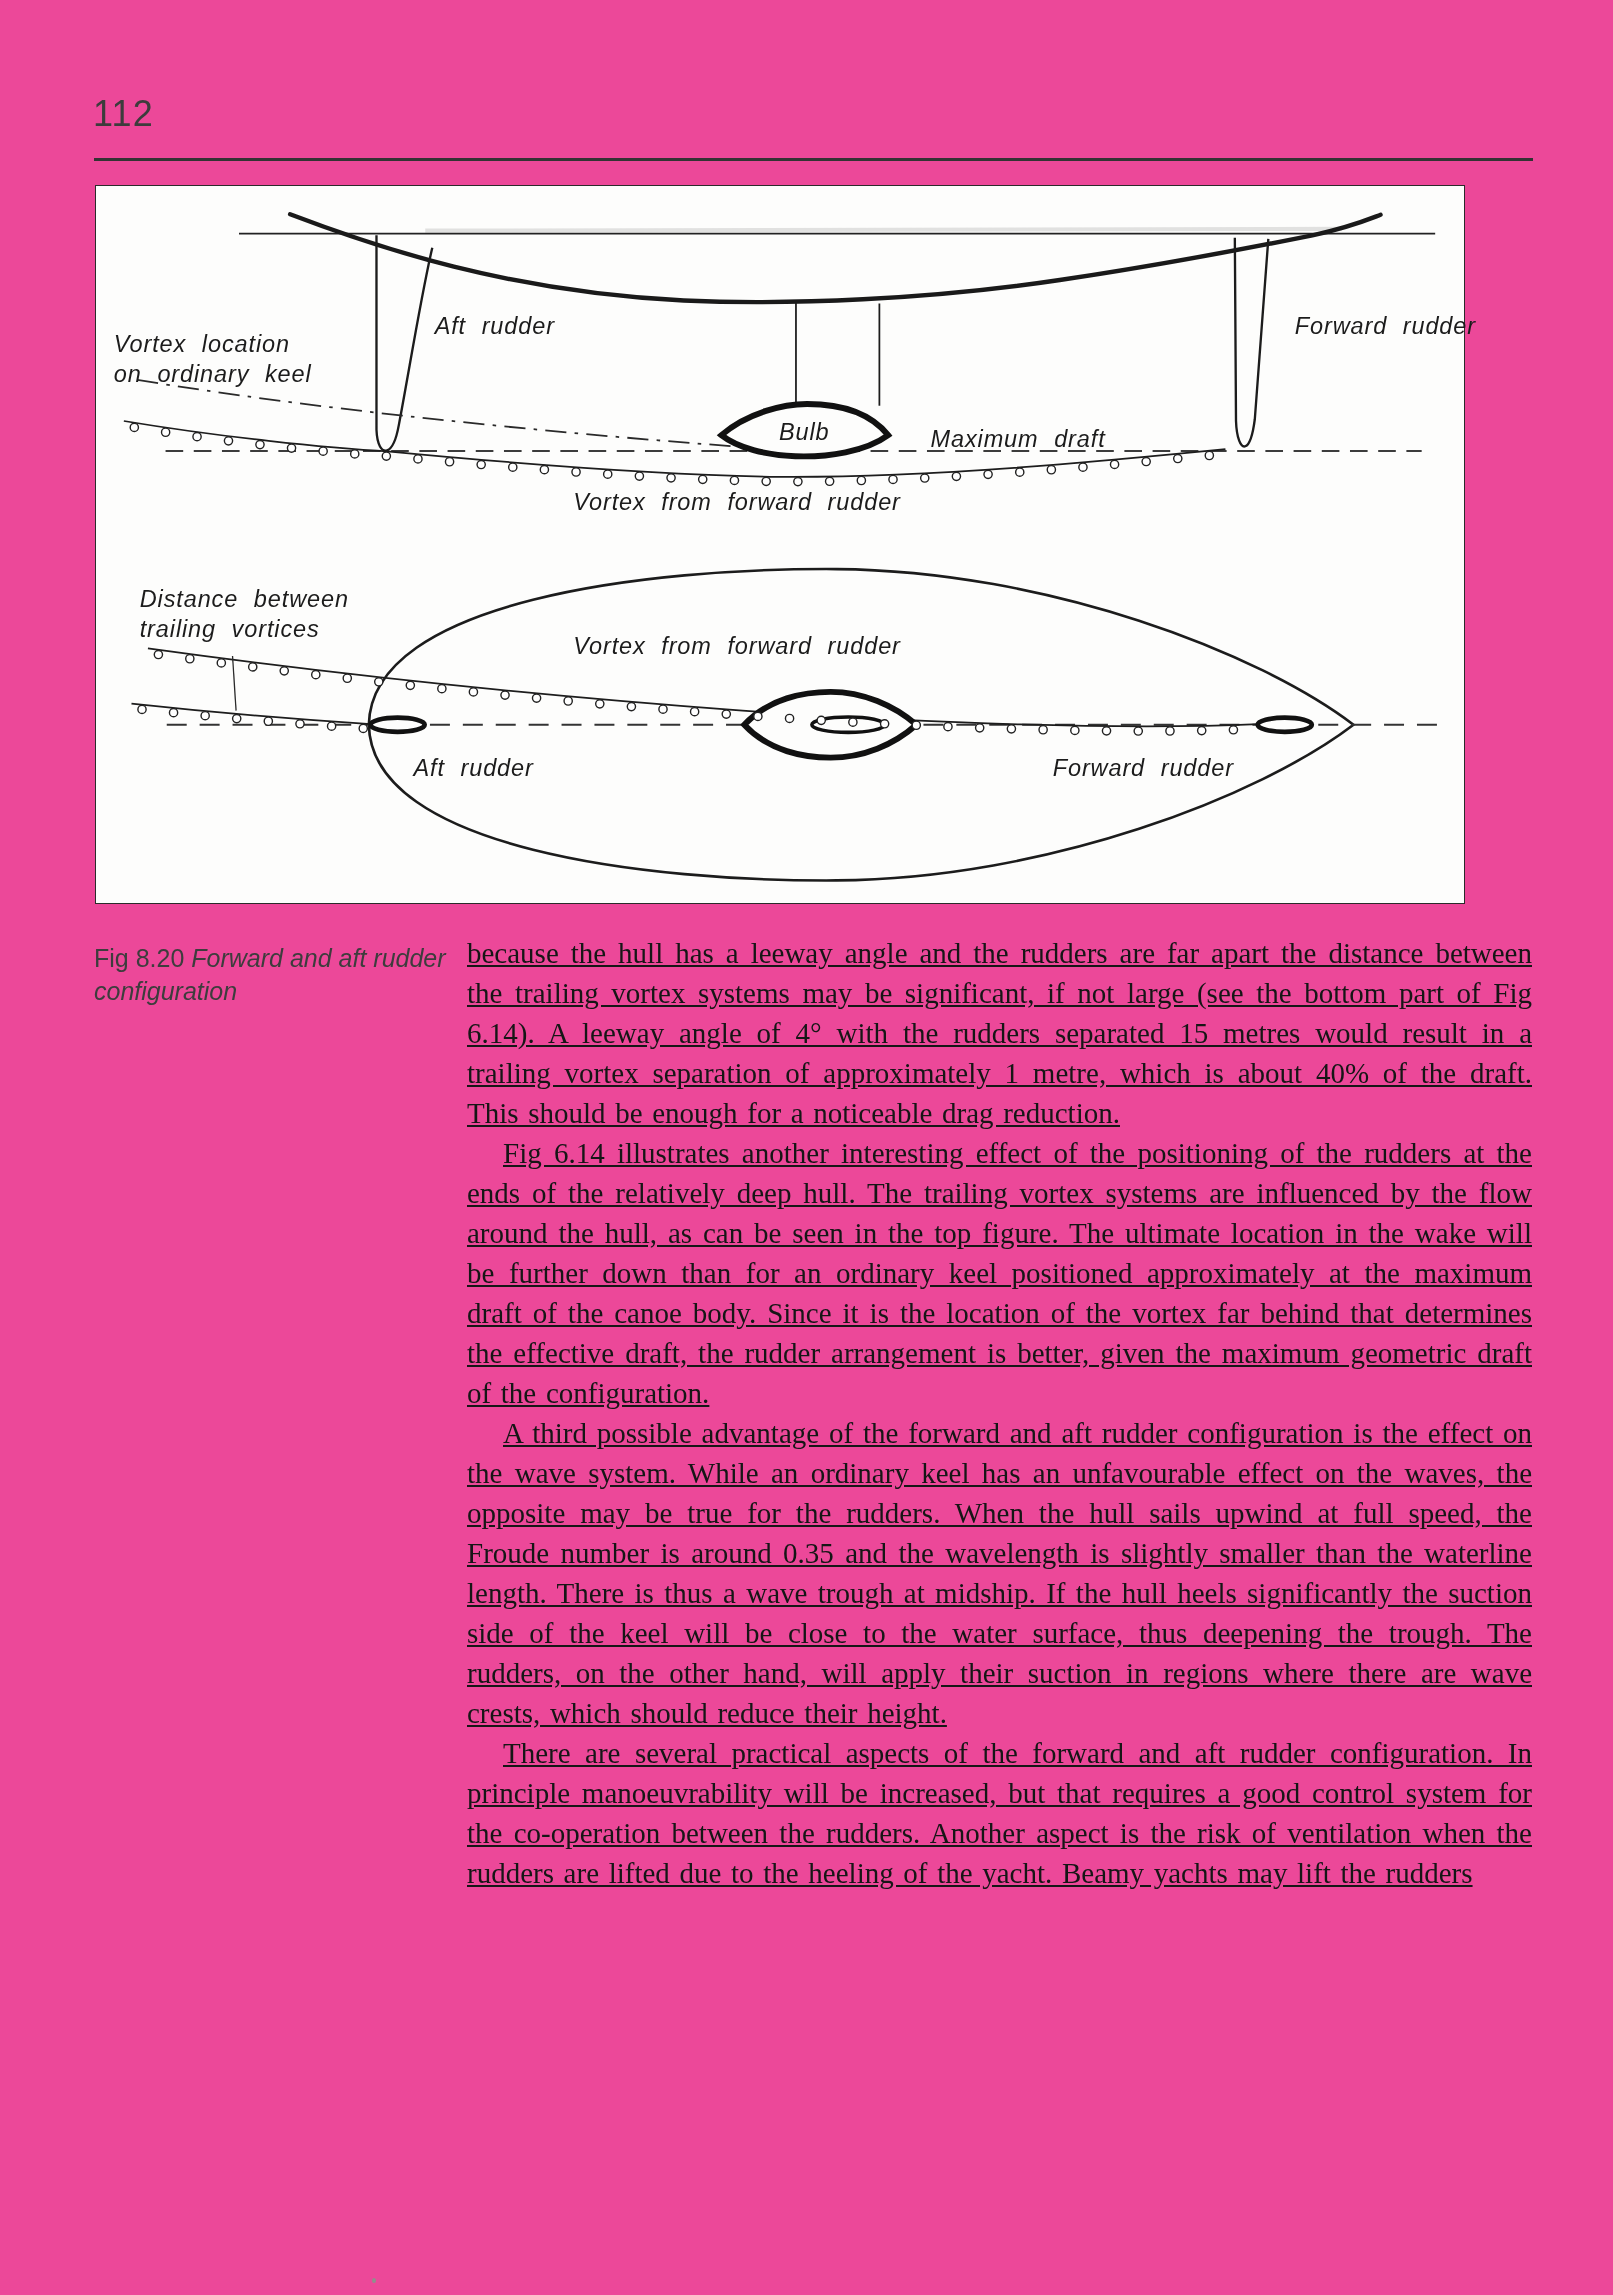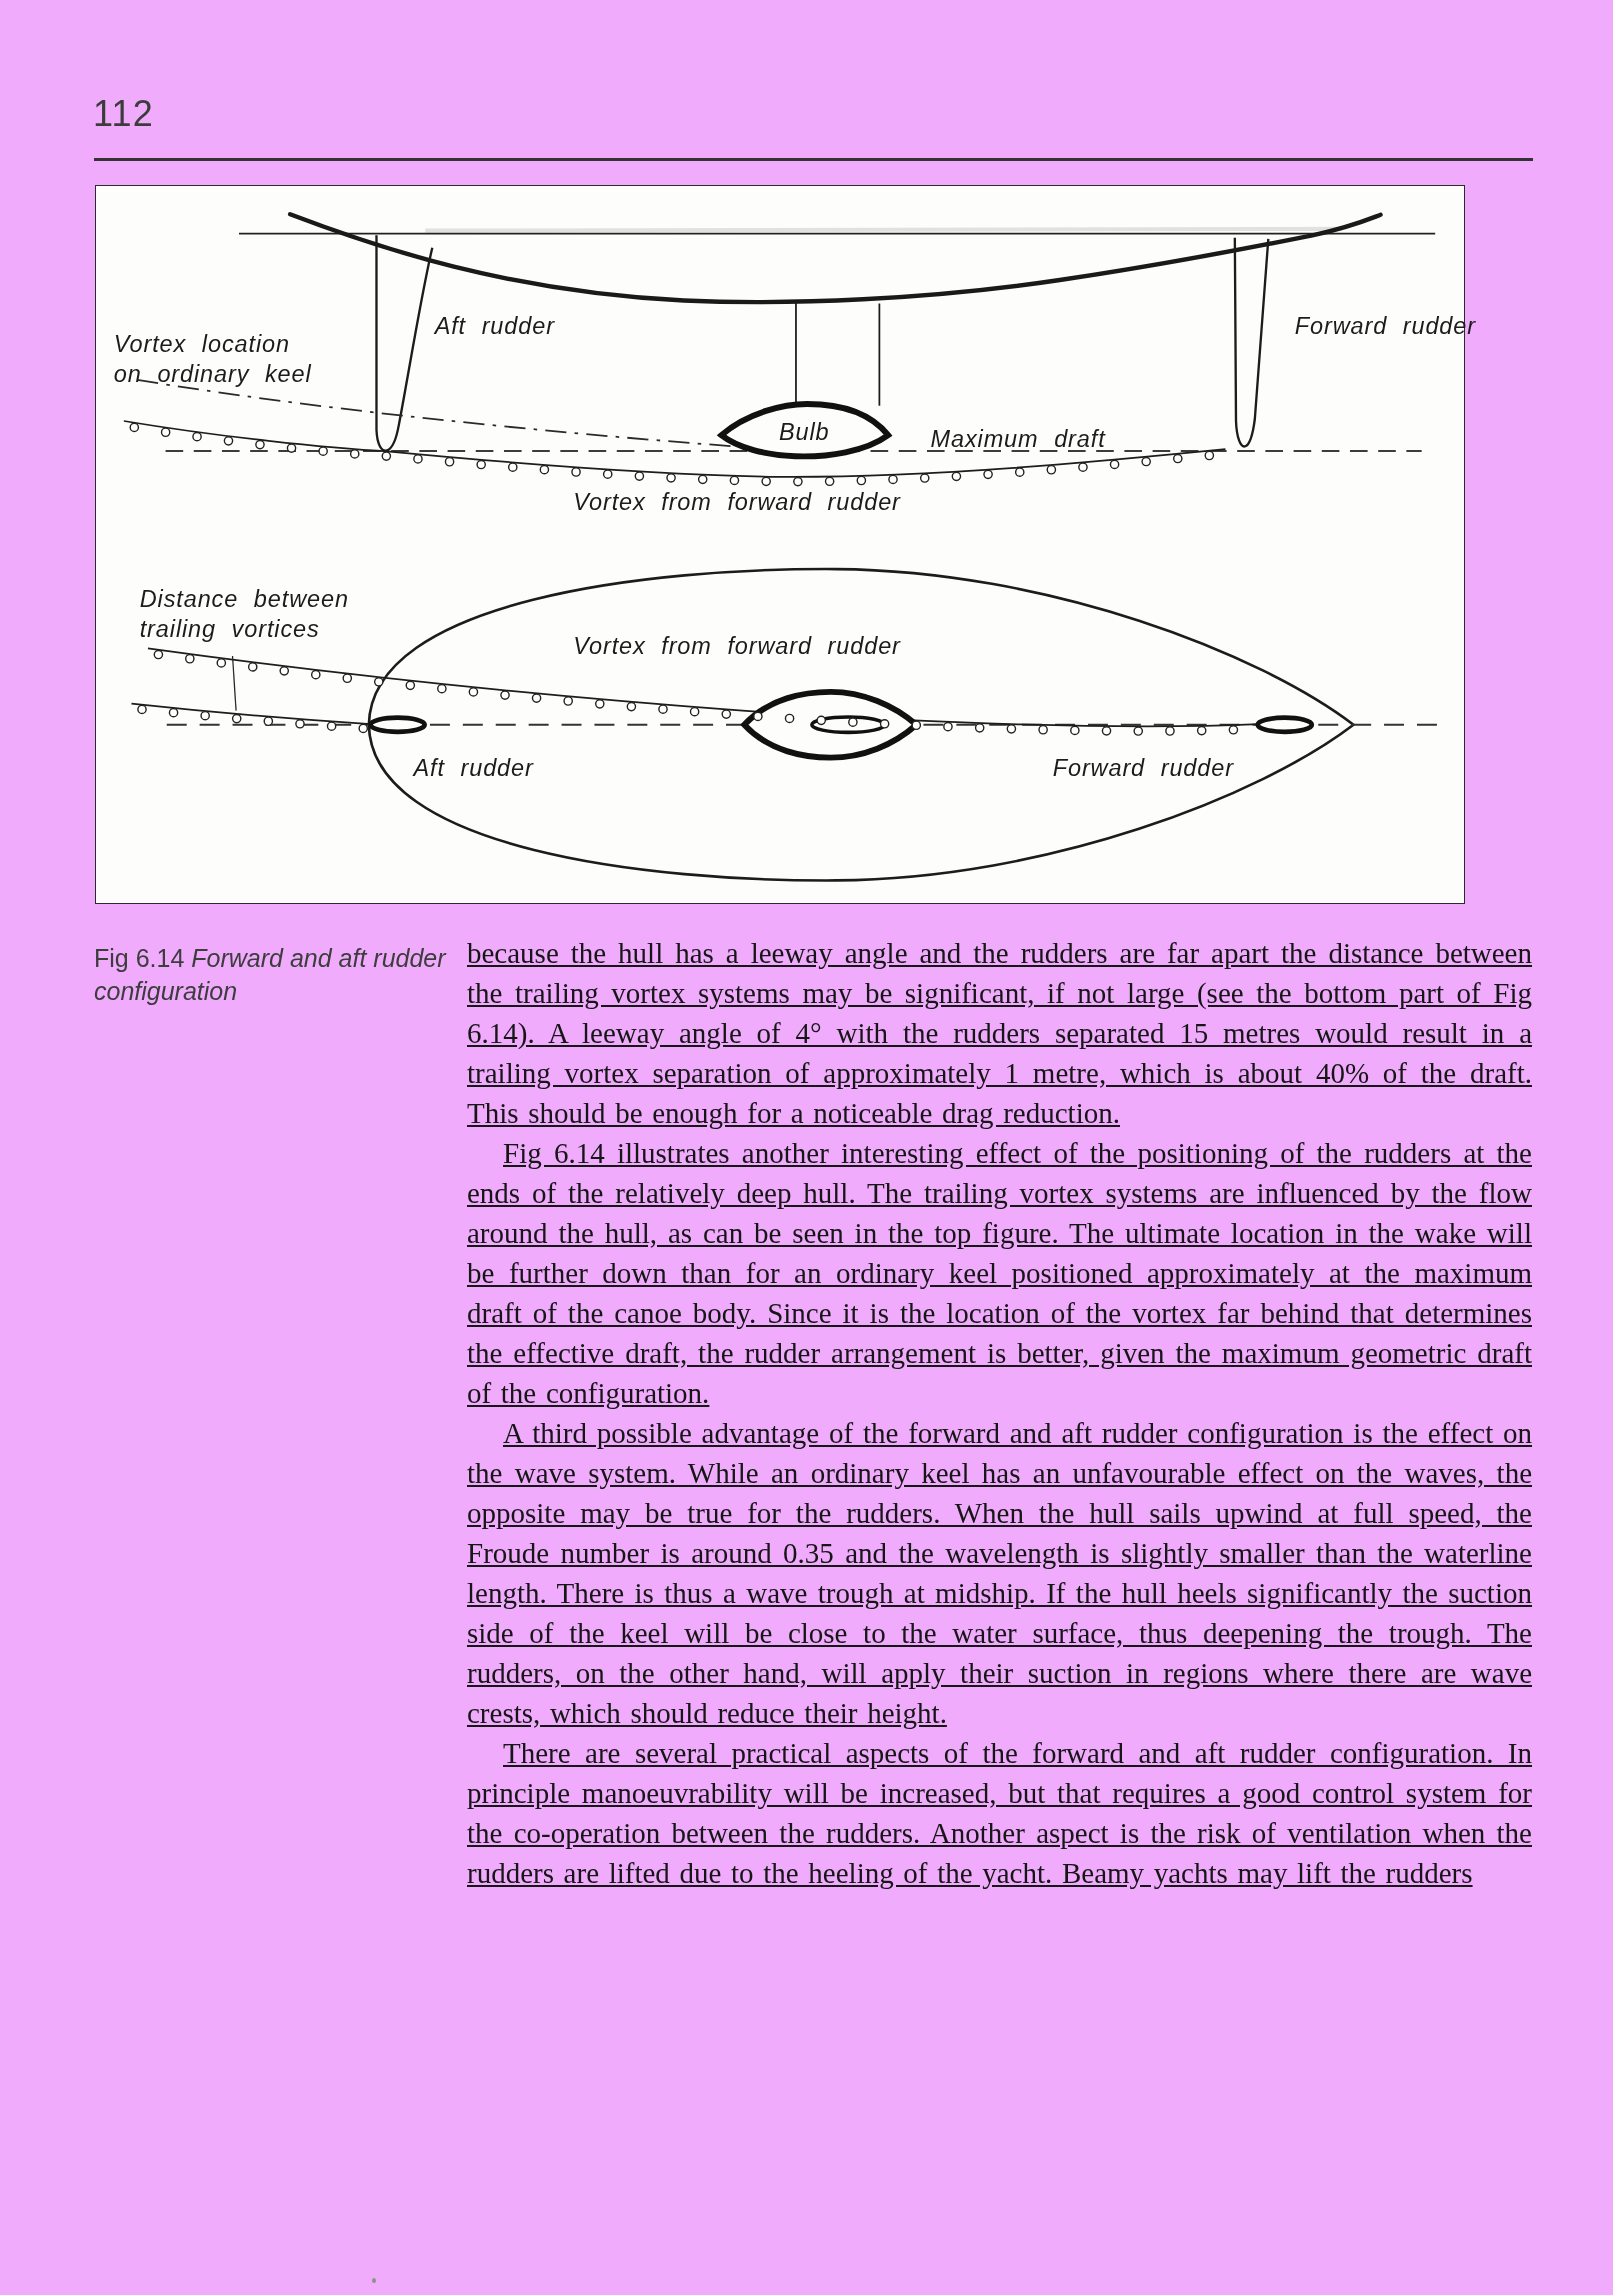--- a/index.html
+++ b/index.html
@@ -1,19 +1,19 @@
 <!DOCTYPE html>
 <html style="font-size:9.4px"><head>
 <meta charset="utf-8">
 <style>
   html,body{margin:0;padding:0;background:#e8e8e6;}
   .page{
     position:relative;
     width:1614px;height:2295px;
-    background:#f0abfc;
+    background:#ec4899;
     overflow:hidden;
     font-family:"Liberation Sans",sans-serif;
     color:#1d1d1d;
   }
   
   .page-number{
     position:absolute;left:93px;top:93px;
     font-size:36px;letter-spacing:1.2px;color:#3c3c3c;
   }
   .running-title{
@@ -193,21 +193,21 @@
         <circle cx="185.4" cy="901.6" r="7" class="vortex-loop"></circle>
         <circle cx="239.1" cy="906.5" r="7" class="vortex-loop"></circle>
         <circle cx="292.9" cy="911.1" r="7" class="vortex-loop"></circle>
         <circle cx="346.8" cy="915.4" r="7" class="vortex-loop"></circle>
         <circle cx="400.6" cy="919.5" r="7" class="vortex-loop"></circle>
         <circle cx="454.5" cy="923.2" r="7" class="vortex-loop"></circle>
       </svg>
   </div>
 
   <div class="figure-caption">
-    <span>Fig 6.14 </span><span class="cap-italic">Forward and aft rudder configuration</span>
+    <span>Fig 8.20 </span><span class="cap-italic">Forward and aft rudder configuration</span>
   </div>
 
   <div class="body-text">
     <p>because the hull has a leeway angle and the rudders are far apart the distance between the trailing vortex systems may be significant, if not large (see the bottom part of Fig 6.14). A leeway angle of 4° with the rudders separated 15 metres would result in a trailing vortex separation of approximately 1 metre, which is about 40% of the draft. This should be enough for a noticeable drag reduction.</p>
     <p class="indent">Fig 6.14 illustrates another interesting effect of the positioning of the rudders at the ends of the relatively deep hull. The trailing vortex systems are influenced by the flow around the hull, as can be seen in the top figure. The ultimate location in the wake will be further down than for an ordinary keel positioned approximately at the maximum draft of the canoe body. Since it is the location of the vortex far behind that determines the effective draft, the rudder arrangement is better, given the maximum geometric draft of the configuration.</p>
     <p class="indent">A third possible advantage of the forward and aft rudder configuration is the effect on the wave system. While an ordinary keel has an unfavourable effect on the waves, the opposite may be true for the rudders. When the hull sails upwind at full speed, the Froude number is around 0.35 and the wavelength is slightly smaller than the waterline length. There is thus a wave trough at midship. If the hull heels significantly the suction side of the keel will be close to the water surface, thus deepening the trough. The rudders, on the other hand, will apply their suction in regions where there are wave crests, which should reduce their height.</p>
     <p class="indent">There are several practical aspects of the forward and aft rudder configuration. In principle manoeuvrability will be increased, but that requires a good control system for the co-operation between the rudders. Another aspect is the risk of ventilation when the rudders are lifted due to the heeling of the yacht. Beamy yachts may lift the rudders</p>
   </div>
 
   <div class="speck" style="left:372px;top:2278px;width:4.1px;height:5.3px;"></div>

